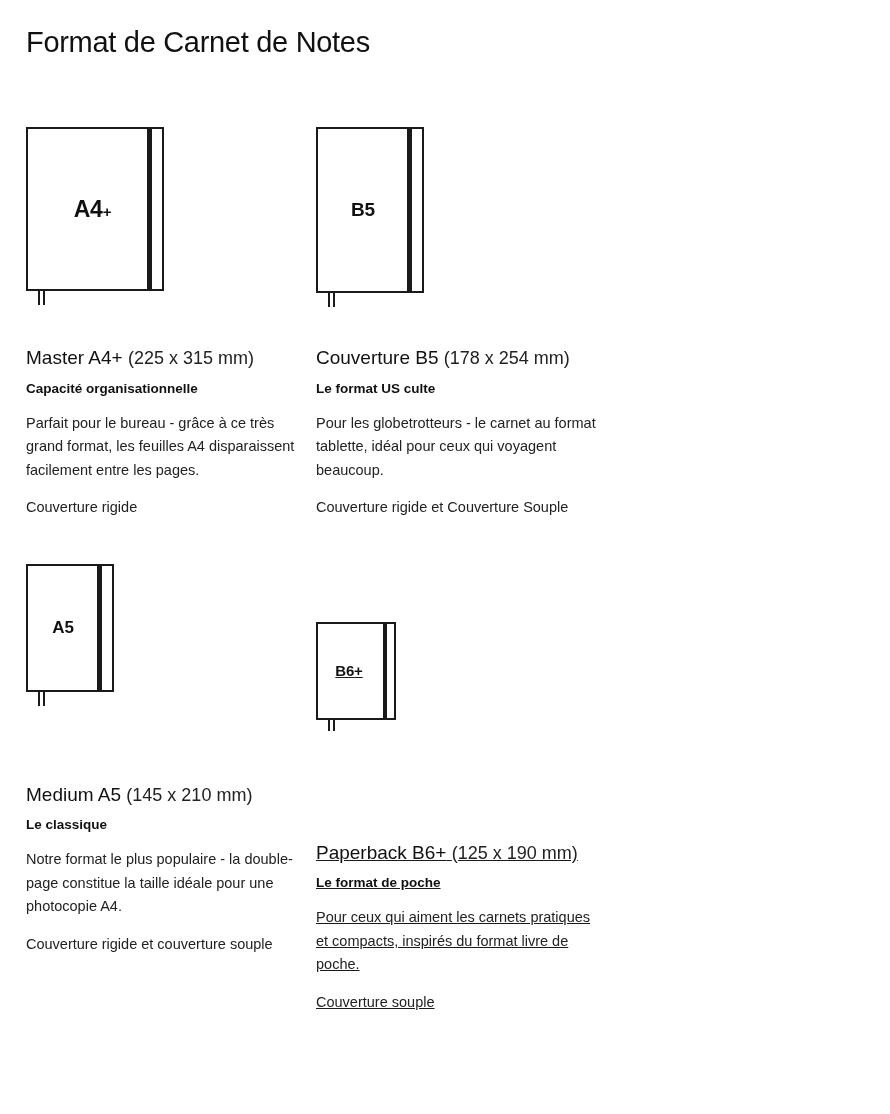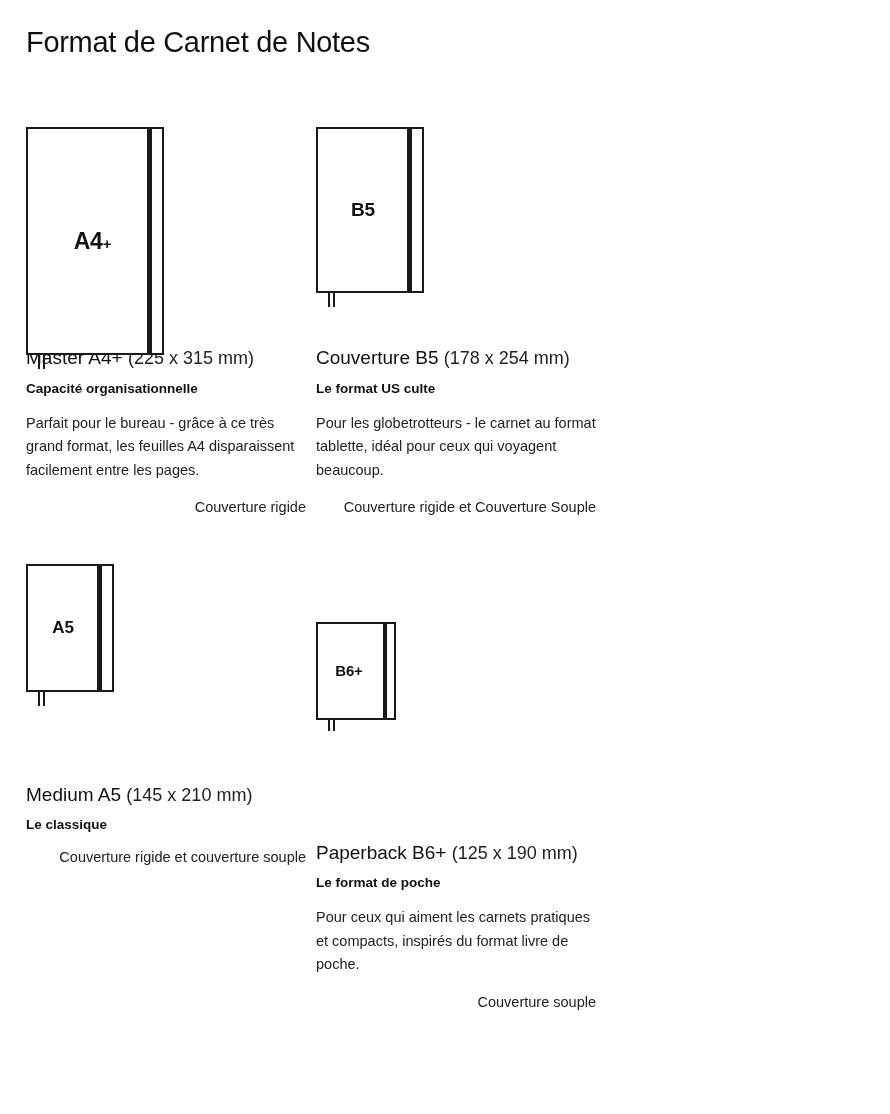--- a/index.html
+++ b/index.html
@@ -30,20 +30,21 @@
     flex-wrap: wrap;
     margin-top: 58px;
   }
   .card {
     width: 290px;
     margin-bottom: 34px;
     padding-right: 10px;
   }
   .card-row-2 {
     margin-top: 58px;
+    text-decoration: underline;
   }
   .thumb-area {
     height: 220px;
     display: flex;
     align-items: flex-start;
     padding-top: 10px;
   }
   
   .book {
     position: relative;
@@ -89,21 +90,21 @@
     top: 100%;
     display: flex;
     gap: 3px;
   }
   .book .bookmarks i {
     display: block;
     width: 2px;
     height: 14px;
     background: #1a1a1a;
   }
-  .size-a4 .cover { width: 138px; height: 228px; padding-left: 9px; }
+  .size-a4 .cover { width: 138px; height: 164px; padding-left: 9px; }
   .size-a4 .label { font-size: 23px; }
   .size-b5 .cover { width: 108px; height: 166px; }
   .size-b5 .label { font-size: 19px; }
   .size-a5 .cover { width: 88px; height: 128px; }
   .size-a5 .label { font-size: 17px; }
   .size-b6 .cover { width: 80px; height: 98px; }
   .size-b6 .label { font-size: 15px; }
   .size-b6 .bookmarks i, .size-a6 .bookmarks i { height: 11px; }
   .size-b6 .spine, .size-a6 .spine { right: 7px; width: 4px; }
 
@@ -127,21 +128,20 @@
     font-size: 14.5px;
     line-height: 1.62;
     margin: 16px 0 0 0;
     color: #222222;
   }
   .card-cover {
     font-size: 14.5px;
     line-height: 1.62;
     margin: 14px 0 0 0;
     color: #222222;
-    text-align: right;
   }
 </style>
 </head>
 <body>
 
 <div class="page">
   <h1 class="page-title">Format de Carnet de Notes</h1>
 
   <div class="grid">
 
@@ -194,20 +194,21 @@
             <span class="edge"></span>
           </div>
           <span class="bookmarks">
               <i></i>
               <i></i>
             </span>
         </div>
       </div>
       <p class="card-title"><span>Medium A5</span> <span class="dims">(145 x 210 mm)</span></p>
       <p class="card-sub">Le classique</p>
+      <p class="card-desc">Notre format le plus populaire - la double-page constitue la taille idéale pour une photocopie A4.</p>
       <p class="card-cover">Couverture rigide et couverture souple</p>
     </div>
 
     <div class="card card-row-2">
       <div class="thumb-area">
         <div class="book size-b6">
           <div class="cover">
             <span class="label"><span>B6</span><span class="plus">+</span></span>
             <span class="spine"></span>
             <span class="edge"></span>

